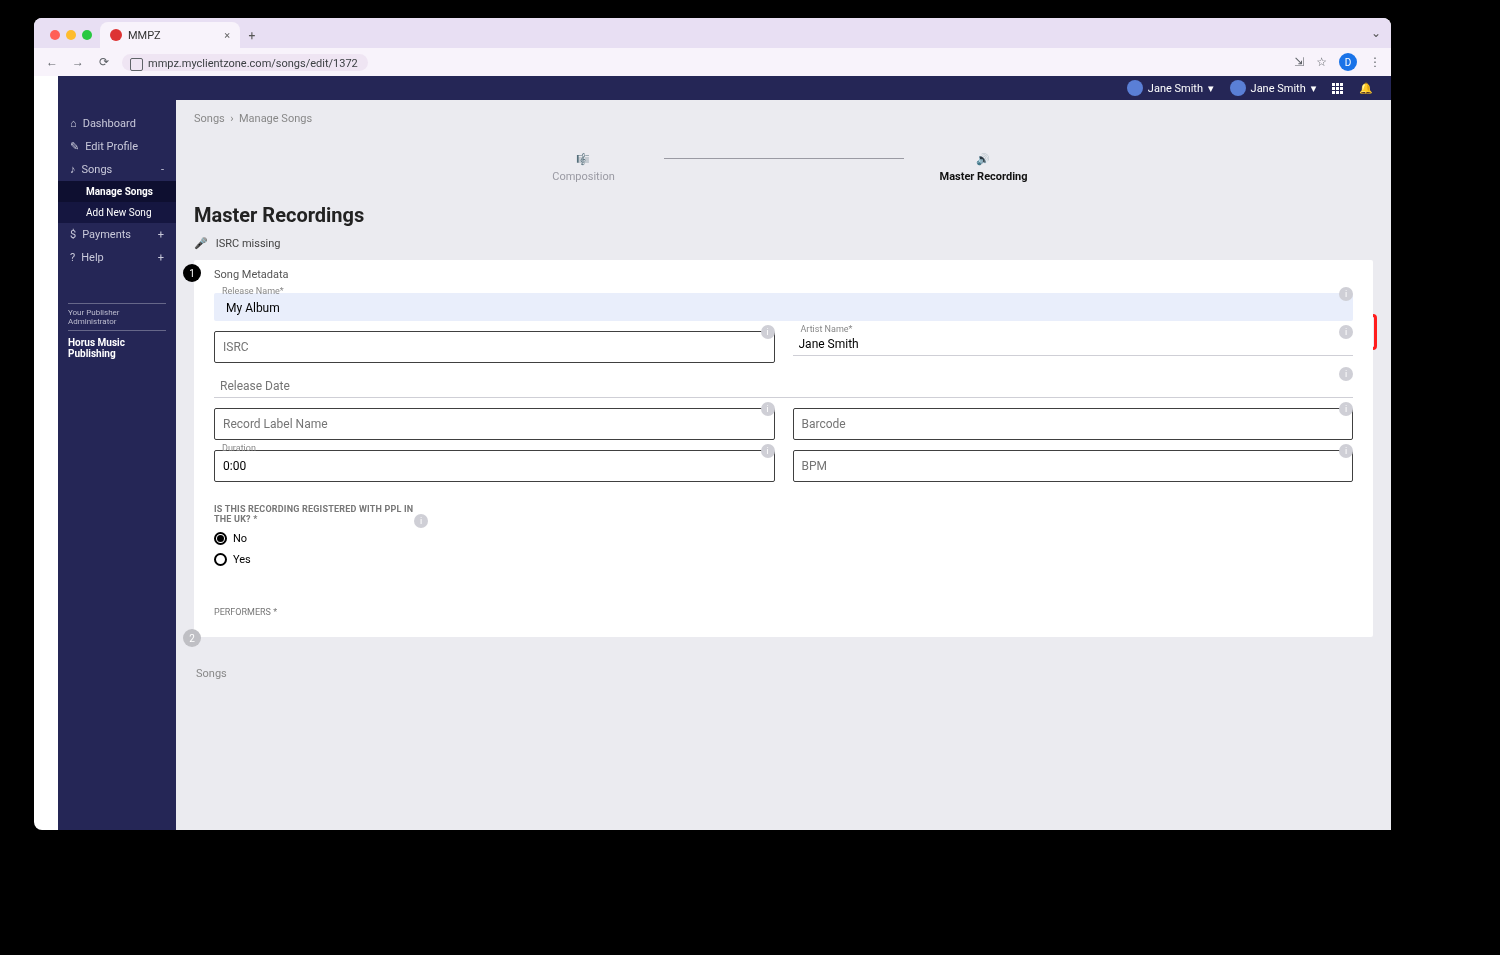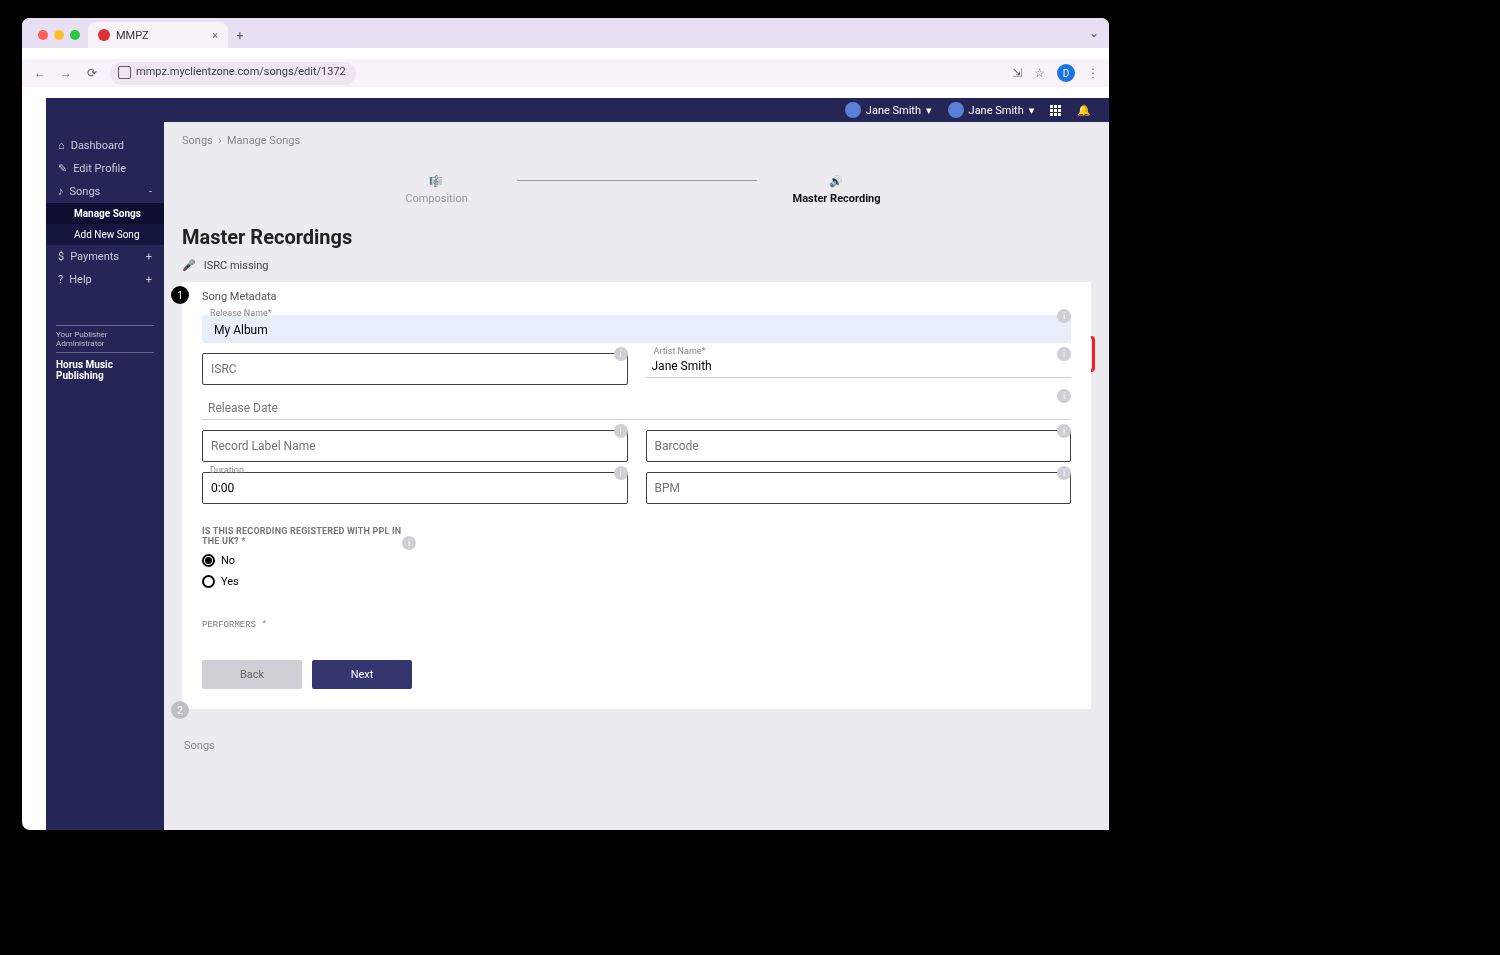--- a/index.html
+++ b/index.html
@@ -1,30 +1,30 @@
 <!DOCTYPE html>
 <html><head>
 <meta charset="utf-8">
 <style>
   *{box-sizing:border-box;margin:0;padding:0;font-family:-apple-system,BlinkMacSystemFont,"Segoe UI",Roboto,Arial,sans-serif;}
   body{background:#000;width:1500px;height:955px;overflow:hidden;font-size:12px;}
-  .frame{width:1087px;height:812px;background:#fff;border-radius:8px;position:absolute;left:22px;top:18px;display:flex;flex-direction:column;box-shadow:0 10px 40px rgba(0,0,0,.4);gap:11px;}
+  .frame{width:1357px;height:812px;background:#fff;border-radius:8px;position:absolute;left:34px;top:18px;display:flex;flex-direction:column;box-shadow:0 10px 40px rgba(0,0,0,.4);}
   
   .chrome-tabs{height:30px;background:#e8dff3;display:flex;align-items:flex-end;padding-left:8px;border-radius:8px 8px 0 0;}
   .traffic{display:flex;gap:6px;padding:0 8px 8px 8px;}
   .dot{width:10px;height:10px;border-radius:50%;}
   .dr{background:#ff5f57;} .dy{background:#febc2e;} .dg{background:#28c840;}
   .tab{background:#f8f3fb;border-radius:8px 8px 0 0;height:26px;min-width:140px;display:flex;align-items:center;padding:0 10px;gap:6px;font-size:11px;color:#333;}
   .tab .dot-fav{width:12px;height:12px;border-radius:50%;background:#d33;}
   .tab .close{margin-left:auto;color:#666;}
   .newtab{width:24px;height:24px;display:flex;align-items:center;justify-content:center;color:#555;}
   .chrome-drop{margin-left:auto;margin-right:10px;color:#555;align-self:center;}
   .chrome-url{height:28px;background:#f8f3fb;display:flex;align-items:center;padding:0 10px;gap:10px;}
   .nav-ico{color:#5f6368;width:16px;text-align:center;}
-  .url-field{flex:0 0 auto;background:#efe5f3;border-radius:12px;padding:3px 10px 7px 26px;min-width:180px;font-size:11px;color:#3c4043;position:relative;}
+  .url-field{flex:0 0 auto;background:#efe5f3;border-radius:12px;padding:3px 10px 1px 26px;min-width:180px;font-size:11px;color:#3c4043;position:relative;}
   .url-field::before{content:"";position:absolute;left:8px;top:4px;width:11px;height:11px;border:1px solid #5f6368;border-radius:2px;}
   .chrome-right{margin-left:auto;display:flex;align-items:center;gap:12px;color:#5f6368;}
   .avatar-sm{width:18px;height:18px;border-radius:50%;background:#1a73e8;color:#fff;font-size:10px;display:flex;align-items:center;justify-content:center;}
   
   .app{flex:1;display:flex;flex-direction:column;overflow:hidden;padding-left:24px;} 
   .app-body{flex:1;display:flex;overflow:hidden;}
   .sidebar{width:118px;background:#252656;color:#c9c9da;font-size:11px;display:flex;flex-direction:column;}
   .logo{color:#fff;text-align:center;padding:14px 0 4px;letter-spacing:1px;font-weight:700;}
   .logo svg{display:block;margin:0 auto 4px;}
   .logo-sub{font-size:6px;letter-spacing:.5px;font-weight:400;opacity:.8;}
@@ -66,21 +66,21 @@
   .float-label{position:absolute;top:-7px;left:8px;font-size:9px;color:#888;}
   .req::after{content:"*";color:#888;}
   .inp{width:100%;border:none;border-bottom:1px solid #cfcfd6;padding:6px 6px 4px;font-size:12px;background:transparent;}
   .inp.box{border:1px solid #404040;border-radius:2px;padding:8px;}
   .info-dot{position:absolute;right:0;top:-6px;width:14px;height:14px;background:#cfcfd6;color:#fff;border-radius:50%;font-size:9px;display:flex;align-items:center;justify-content:center;}
   .highlight-row{background:#e9eefb;border-radius:2px;padding:2px 6px;}
   .q-label{font-size:9px;color:#777;margin-top:22px;letter-spacing:.2px;font-weight:bold;}
   .radio-row{display:flex;align-items:center;gap:6px;margin-top:8px;font-size:11px;}
   .radio{width:13px;height:13px;border:2px solid #000;border-radius:50%;display:inline-flex;align-items:center;justify-content:center;}
   .radio.checked::after{content:"";width:7px;height:7px;background:#000;border-radius:50%;}
-  .perf-label{font-size:9px;color:#777;margin-top:32px;font-family:Liberation Mono, monospace;}
+  .perf-label{font-size:9px;color:#777;margin-top:41px;}
   .add-perf{display:inline-flex;align-items:center;gap:6px;background:#000;color:#fff;border-radius:14px;padding:6px 12px;font-size:10px;font-weight:700;margin-top:8px;cursor:pointer;}
   .arrow{position:absolute;pointer-events:none;}
   .btns{display:flex;gap:10px;margin-top:30px;}
   .btn{width:100px;text-align:center;padding:8px 0;font-size:11px;border-radius:2px;}
   .btn.back{background:#cfcfd6;color:#666;}
   .btn.next{background:#34356f;color:#fff;cursor:pointer;}
   .songs-row{display:flex;align-items:center;gap:8px;color:#888;font-size:11px;padding:10px 20px 0;}
 </style>
 </head>
 <body>
@@ -274,24 +274,20 @@
               <span class="radio checked"></span>
               <span>No</span>
             </div>
             <div class="radio-row">
               <span class="radio"></span>
               <span>Yes</span>
             </div>
 
             <div class="perf-label">PERFORMERS *</div>
 
-            <div class="btns">
-              <div class="btn back">Back</div>
-              <div class="btn next">Next</div>
-            </div>
           </div>
 
           <div class="step-badge sb2">2</div>
         </div>
         <div class="songs-row">
           <span>Songs</span>
         </div>
       </div>
     </div>
   </div>

